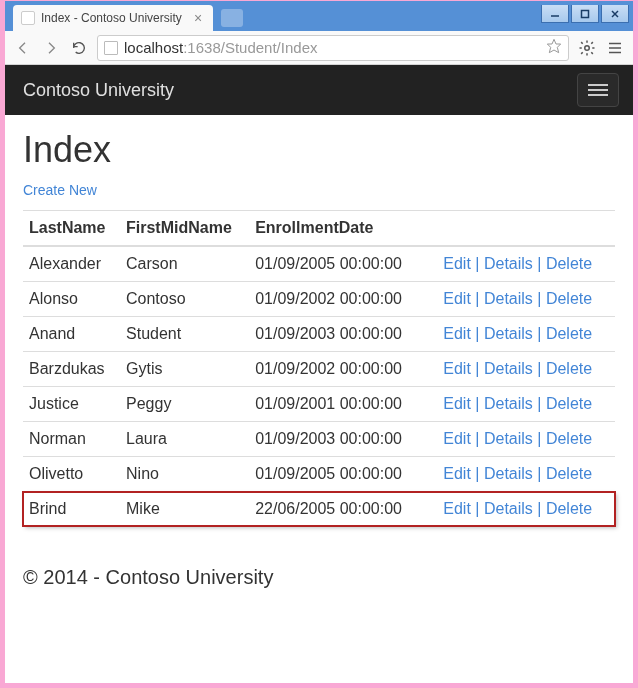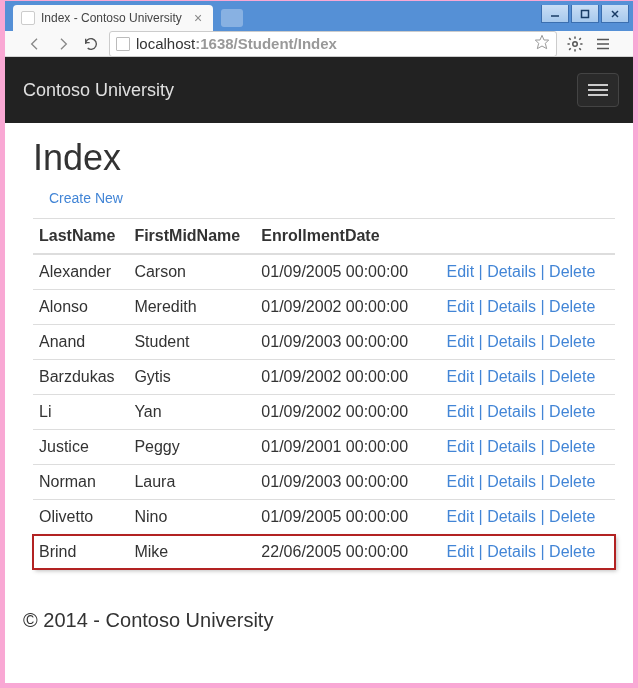--- a/index.html
+++ b/index.html
@@ -10,40 +10,40 @@
 .win-titlebar { height: 26px; background: linear-gradient(#5e98db, #4a87d0); display: flex; justify-content: flex-end; align-items: flex-start; padding-right: 4px; }
 .win-btn { width: 28px; height: 18px; background: linear-gradient(#c9def5, #a7c9ed); border: 1px solid #3b6fb0; margin-left: 2px; display: flex; align-items: center; justify-content: center; font-size: 10px; color: #1a3d66; cursor: default; border-top: none; }
 .win-btn svg { width: 10px; height: 10px; }
 .chrome-tabs { height: 30px; background: #5590d6; display: flex; align-items: flex-end; padding-left: 8px; margin-top: -30px; }
 .chrome-tabs-wrap { position: relative; }
 .tab { background: #f9f9f9; height: 26px; min-width: 200px; display: flex; align-items: center; padding: 0 8px; border-top-left-radius: 4px; border-top-right-radius: 4px; font-size: 12px; color: #444; position: relative; }
 .tab-favicon { width: 14px; height: 14px; background: #fff; border: 1px solid #ccc; border-radius: 2px; margin-right: 6px; flex-shrink: 0; }
 .tab-title { flex: 1; white-space: nowrap; overflow: hidden; text-overflow: clip; }
 .tab-close { width: 14px; height: 14px; display: flex; align-items: center; justify-content: center; color: #888; font-size: 14px; }
 .new-tab { width: 22px; height: 18px; background: rgba(255,255,255,0.3); margin-left: 8px; margin-bottom: 4px; border-radius: 3px; }
-.addr-bar { height: 26px; background: #f9f9f9; border-bottom: 1px solid #d4d4d4; display: flex; align-items: center; padding: 0 20px; gap: 8px; }
+.addr-bar { height: 34px; background: #f9f9f9; border-bottom: 1px solid #d4d4d4; display: flex; align-items: center; padding: 0 8px; gap: 8px; }
 .nav-btn { width: 20px; height: 20px; display: flex; align-items: center; justify-content: center; color: #888; }
 .nav-btn svg { width: 16px; height: 16px; stroke: #888; fill: none; stroke-width: 2; }
 .nav-btn.enabled svg { stroke: #555; }
 .url-box { flex: 1; height: 26px; border: 1px solid #ccc; border-radius: 3px; background: #fff; display: flex; align-items: center; padding: 0 6px; font-size: 15px; color: #333; }
 .url-file-icon { width: 14px; height: 14px; border: 1px solid #bbb; margin-right: 6px; border-radius: 1px; }
 .url-host { color: #333; }
-.url-rest { color: #999; font-weight: bold; }
+.url-rest { color: #999; }
 .star-icon svg { width: 16px; height: 16px; stroke: #999; fill: none; stroke-width: 1.5; }
 .gear-icon svg, .menu-icon svg { width: 18px; height: 18px; fill: #555; stroke: #555; }
 
 
 .page { flex: 1; background: #fff; overflow: auto; }
-.navbar { background: #222; height: 66px; display: flex; align-items: center; justify-content: space-between; padding: 0 14px 0 18px; }
+.navbar { background: #222; height: 50px; display: flex; align-items: center; justify-content: space-between; padding: 0 14px 0 18px; }
 .brand { color: #e0e0e0; font-size: 18px; }
 .nav-toggle { width: 42px; height: 34px; border: 1px solid #444; border-radius: 4px; background: #2a2a2a; display: flex; flex-direction: column; align-items: center; justify-content: center; gap: 3px; }
 .nav-toggle span { width: 20px; height: 2px; background: #ccc; display: block; }
-.container { padding: 14px 18px 20px 28px; }
+.container { padding: 14px 18px 20px 18px; }
 h1 { font-size: 36px; font-weight: 500; color: #333; margin-bottom: 10px; }
-.create-link { color: #4285d6; font-size: 14px; text-decoration: none; display: inline-block; margin-bottom: 12px; margin-left: 16px; }
+.create-link { color: #4285d6; font-size: 14px; text-decoration: none; display: inline-block; margin-bottom: 12px; }
 table { width: 100%; border-collapse: collapse; font-size: 16px; color: #333; }
 th { text-align: left; font-weight: 700; padding: 8px 6px; border-bottom: 2px solid #ddd; border-top: 1px solid #ddd; }
 td { padding: 8px 6px; border-top: 1px solid #ddd; vertical-align: middle; }
 .actions { text-align: left; white-space: nowrap; }
 .actions a { color: #4285d6; text-decoration: none; }
 .actions .sep { color: #4285d6; }
 tr.highlight { outline: 2px solid #b22222; outline-offset: -1px; box-shadow: 2px 2px 4px rgba(0,0,0,0.25); }
 footer { padding: 20px 18px; font-size: 20px; color: #333; }
 th:nth-child(4), td:nth-child(4) { padding-left: 20px; }
 </style>
@@ -146,39 +146,33 @@
         </thead>
         <tbody id="tbody">
             <tr>
               <td>Alexander</td>
               <td>Carson</td>
               <td>01/09/2005 00:00:00</td>
               <td class="actions"><a href="#">Edit</a><span class="sep"> | </span><a href="#">Details</a><span class="sep"> | </span><a href="#">Delete</a></td>
             </tr>
             <tr>
               <td>Alonso</td>
-              <td>Meredith</td>
+              <td>Contoso</td>
               <td>01/09/2002 00:00:00</td>
               <td class="actions"><a href="#">Edit</a><span class="sep"> | </span><a href="#">Details</a><span class="sep"> | </span><a href="#">Delete</a></td>
             </tr>
             <tr>
               <td>Anand</td>
               <td>Student</td>
               <td>01/09/2003 00:00:00</td>
               <td class="actions"><a href="#">Edit</a><span class="sep"> | </span><a href="#">Details</a><span class="sep"> | </span><a href="#">Delete</a></td>
             </tr>
             <tr>
               <td>Barzdukas</td>
               <td>Gytis</td>
-              <td>01/09/2002 00:00:00</td>
-              <td class="actions"><a href="#">Edit</a><span class="sep"> | </span><a href="#">Details</a><span class="sep"> | </span><a href="#">Delete</a></td>
-            </tr>
-            <tr>
-              <td>Li</td>
-              <td>Yan</td>
               <td>01/09/2002 00:00:00</td>
               <td class="actions"><a href="#">Edit</a><span class="sep"> | </span><a href="#">Details</a><span class="sep"> | </span><a href="#">Delete</a></td>
             </tr>
             <tr>
               <td>Justice</td>
               <td>Peggy</td>
               <td>01/09/2001 00:00:00</td>
               <td class="actions"><a href="#">Edit</a><span class="sep"> | </span><a href="#">Details</a><span class="sep"> | </span><a href="#">Delete</a></td>
             </tr>
             <tr>

